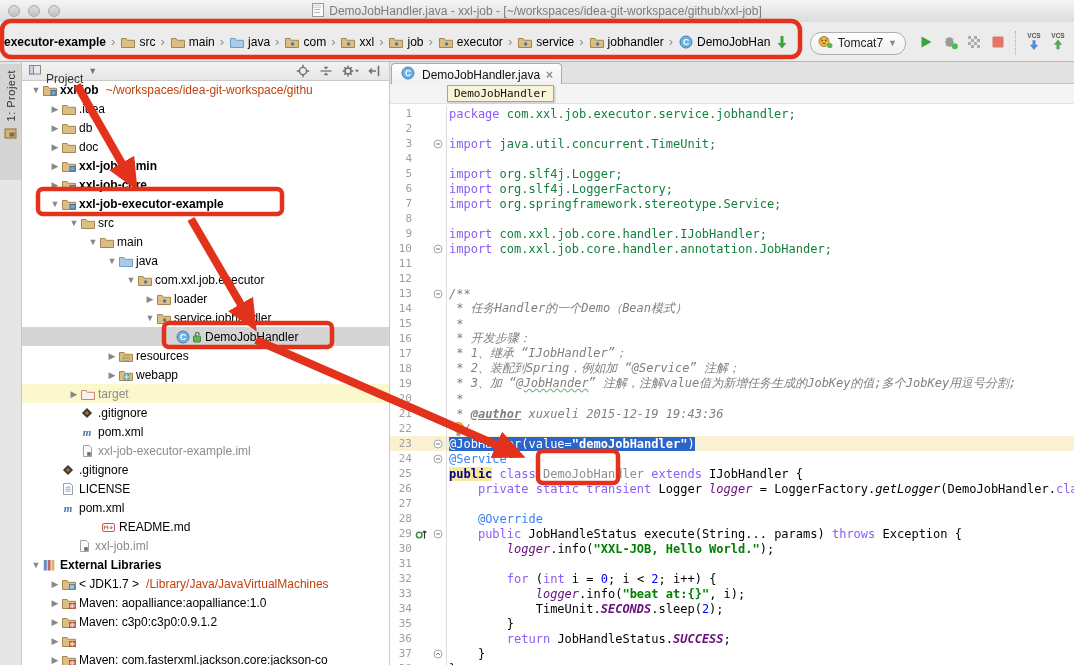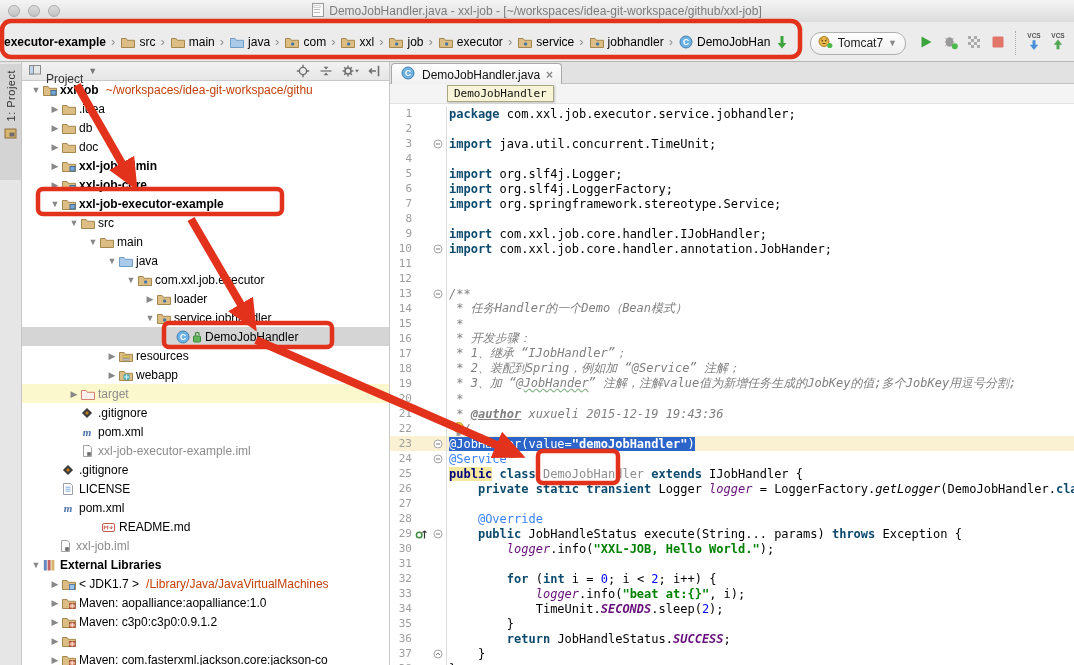--- a/index.html
+++ b/index.html
@@ -84,22 +84,22 @@
     font-family:"DejaVu Sans Mono",monospace;font-size:12px;padding-top:2px;overflow:hidden;}
   .code-line{height:15px;display:flex;align-items:center;}
   .code-line.hl{background:#FAF1D3;}
   .gutter{flex:0 0 57px;height:15px;display:flex;align-items:center;
     border-right:1px solid #DCDCDC;box-sizing:border-box;}
   .gnum{flex:0 0 22px;text-align:right;color:#9E9E9E;font-size:11px;}
   .govr{flex:0 0 15px;display:inline-flex;justify-content:center;margin-left:2px;}
   .gfold{flex:0 0 14px;display:inline-flex;justify-content:center;margin-left:auto;margin-right:1px;}
   .ctext{white-space:pre;padding-left:2px;position:relative;}
   .sel-span{background:#2B65C9;}
-  .sg-k{color:#0c4a6e;font-weight:bold}
-  .sg-p{color:#000000}
+  .sg-k{color:#8b5cf6;font-weight:normal}
+  .sg-p{color:#15803d}
   .sg-t{color:#000}
   .sg-c{color:#7F7F7F;font-style:italic}
   .sg-csp{color:#7F7F7F;font-style:italic;text-decoration:underline wavy #86B386;}
   .sg-ct{color:#7F7F7F;font-style:italic;font-weight:bold;text-decoration:underline}
   .sg-a{color:#3b82f6}
   .sg-s{color:#008000;font-weight:bold}
   .sg-n{color:#0000FF}
   .sg-f{color:#660E7A;font-style:italic}
   .sg-sf{color:#660E7A;font-style:italic;font-weight:bold}
   .sg-im{font-style:italic;color:#000}
@@ -575,21 +575,21 @@
           <div class="tree-row" style="padding-left: 27px; margin-left: 40px;">
             <span class="t-arrow"></span>
             <span class="t-icon">
               <svg width="15" height="14" viewBox="0 0 15 14" xmlns="http://www.w3.org/2000/svg">
                 <rect x="1.5" y="3.5" width="12" height="8" rx="1.5" fill="#FFF" stroke="#C25B4E"></rect>
                 <path d="M3.3 9.5V5.8l1.7 1.8 1.7-1.8v3.7M10.2 5.8v2.6m-1.4-1 1.4 1.5 1.4-1.5" stroke="#C25B4E" fill="none" stroke-width="1"></path>
               </svg>
             </span>
             <span class="t-label">README.md</span>
           </div>
-          <div class="tree-row" style="padding-left: 24px;">
+          <div class="tree-row" style="padding-left: 43px;">
             <span class="t-arrow"></span>
             <span class="t-icon">
               <svg width="14" height="14" viewBox="0 0 14 14" xmlns="http://www.w3.org/2000/svg">
                 <path d="M3.5 1.5h5.8l2.2 2.2v8.8H3.5z" fill="#FBFBFB" stroke="#A2A2A2"></path>
                 <rect x="7.2" y="8.2" width="3.6" height="3.6" fill="#6A6A6A"></rect>
               </svg>
             </span>
             <span class="t-label gray">xxl-job.iml</span>
           </div>
           <div class="tree-row" style="padding-left: 8px;">

